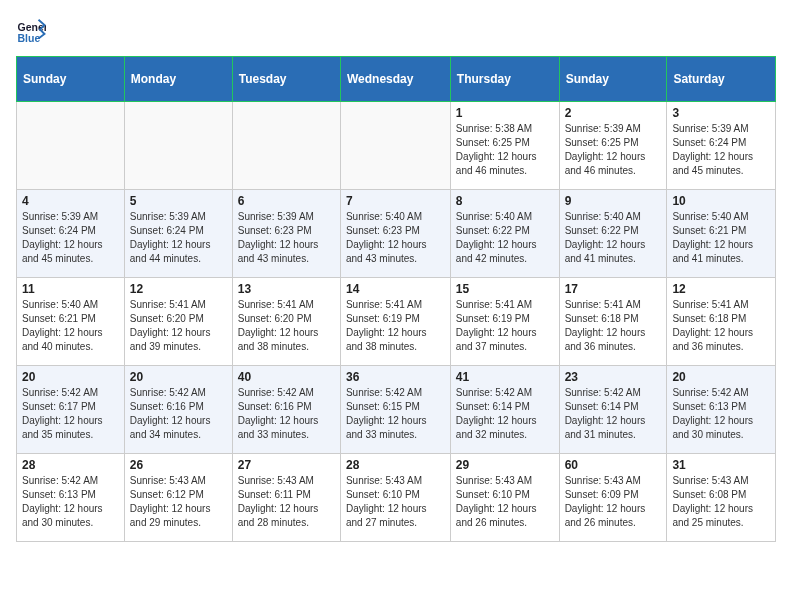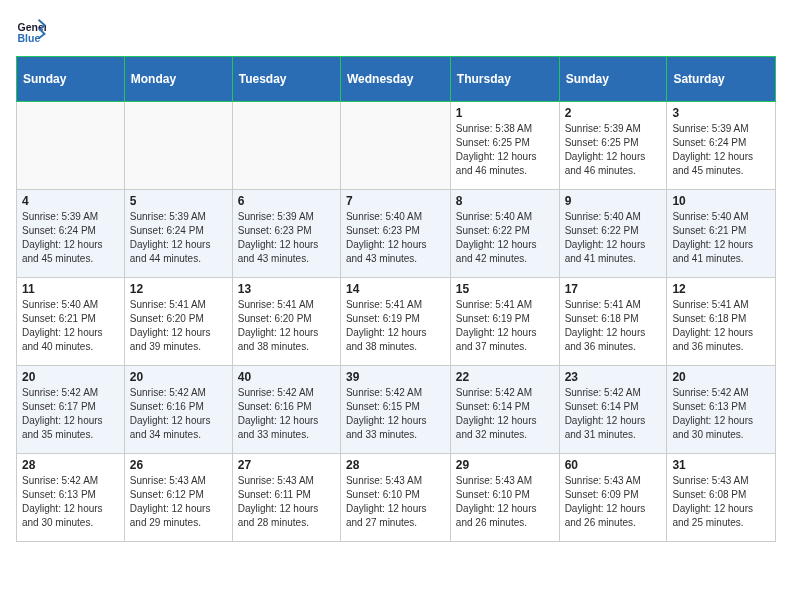--- a/index.html
+++ b/index.html
@@ -258,28 +258,28 @@
 and 34 minutes.</div>
         </td>
         <td>
           <div class="day-number">40</div>
           <div class="day-info" style="white-space: pre-line;">Sunrise: 5:42 AM
 Sunset: 6:16 PM
 Daylight: 12 hours
 and 33 minutes.</div>
         </td>
         <td>
-          <div class="day-number">39</div>
+          <div class="day-number">36</div>
           <div class="day-info" style="white-space: pre-line;">Sunrise: 5:42 AM
 Sunset: 6:15 PM
 Daylight: 12 hours
 and 33 minutes.</div>
         </td>
         <td>
-          <div class="day-number">22</div>
+          <div class="day-number">41</div>
           <div class="day-info" style="white-space: pre-line;">Sunrise: 5:42 AM
 Sunset: 6:14 PM
 Daylight: 12 hours
 and 32 minutes.</div>
         </td>
         <td>
           <div class="day-number">23</div>
           <div class="day-info" style="white-space: pre-line;">Sunrise: 5:42 AM
 Sunset: 6:14 PM
 Daylight: 12 hours

